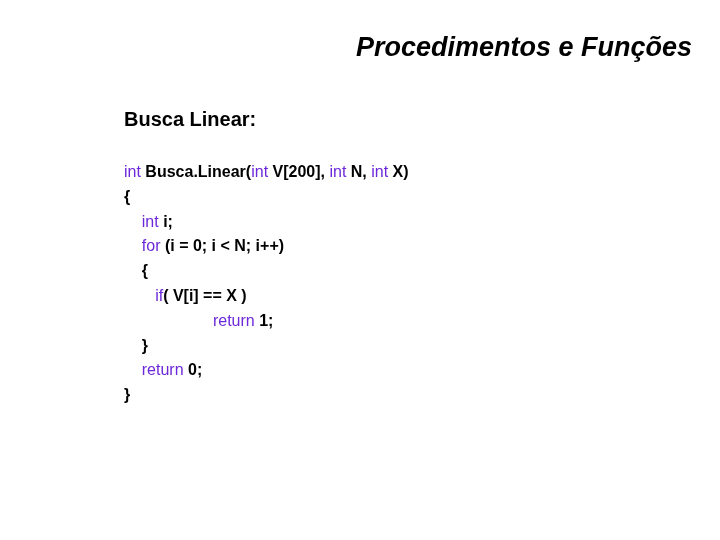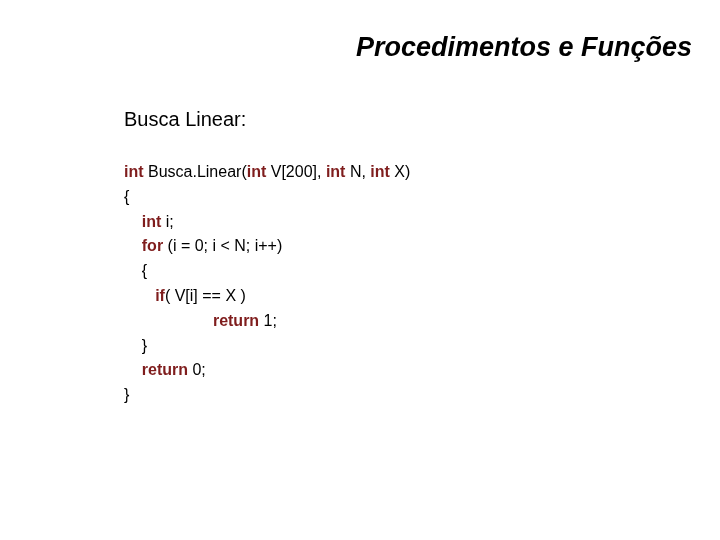--- a/index.html
+++ b/index.html
@@ -25,39 +25,39 @@
     font-size: 27px;
     font-weight: bold;
     font-style: italic;
     text-align: center;
   }
   .subtitle {
     position: absolute;
     top: 108px;
     left: 124px;
     font-size: 20px;
-    font-weight: normal;
+    font-weight: bold;
     text-align: right;
   }
   .code {
     position: absolute;
     top: 160px;
     left: 124px;
     font-family: Verdana, Geneva, sans-serif;
     font-size: 16px;
     line-height: 1.55;
     white-space: pre;
     color: #000000;
   }
   .kw {
-    color: #7f1d1d;
-    font-weight: bold;
+    color: #6d28d9;
+    font-weight: normal;
   }
   .b {
-    font-weight: normal;
+    font-weight: bold;
   }
 </style>
 </head>
 <body>
 
 <div class="slide">
 
   <div class="title">Procedimentos e Funções</div>
 
   <div class="subtitle">Busca Linear:</div>

